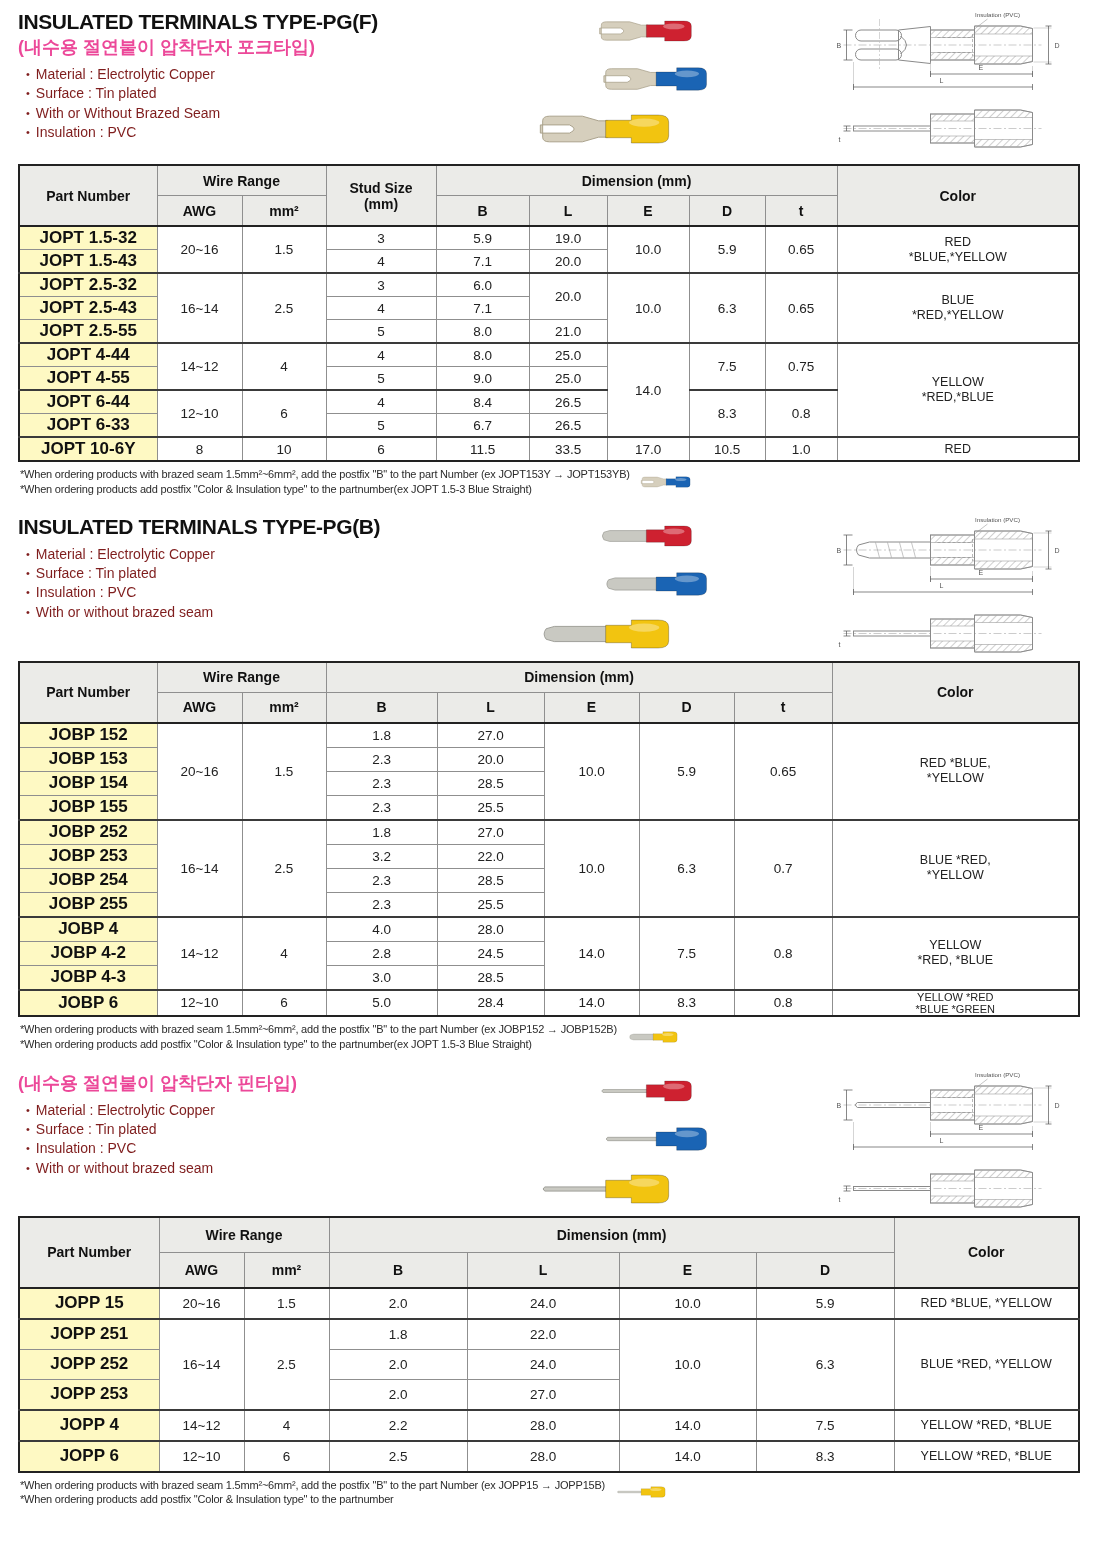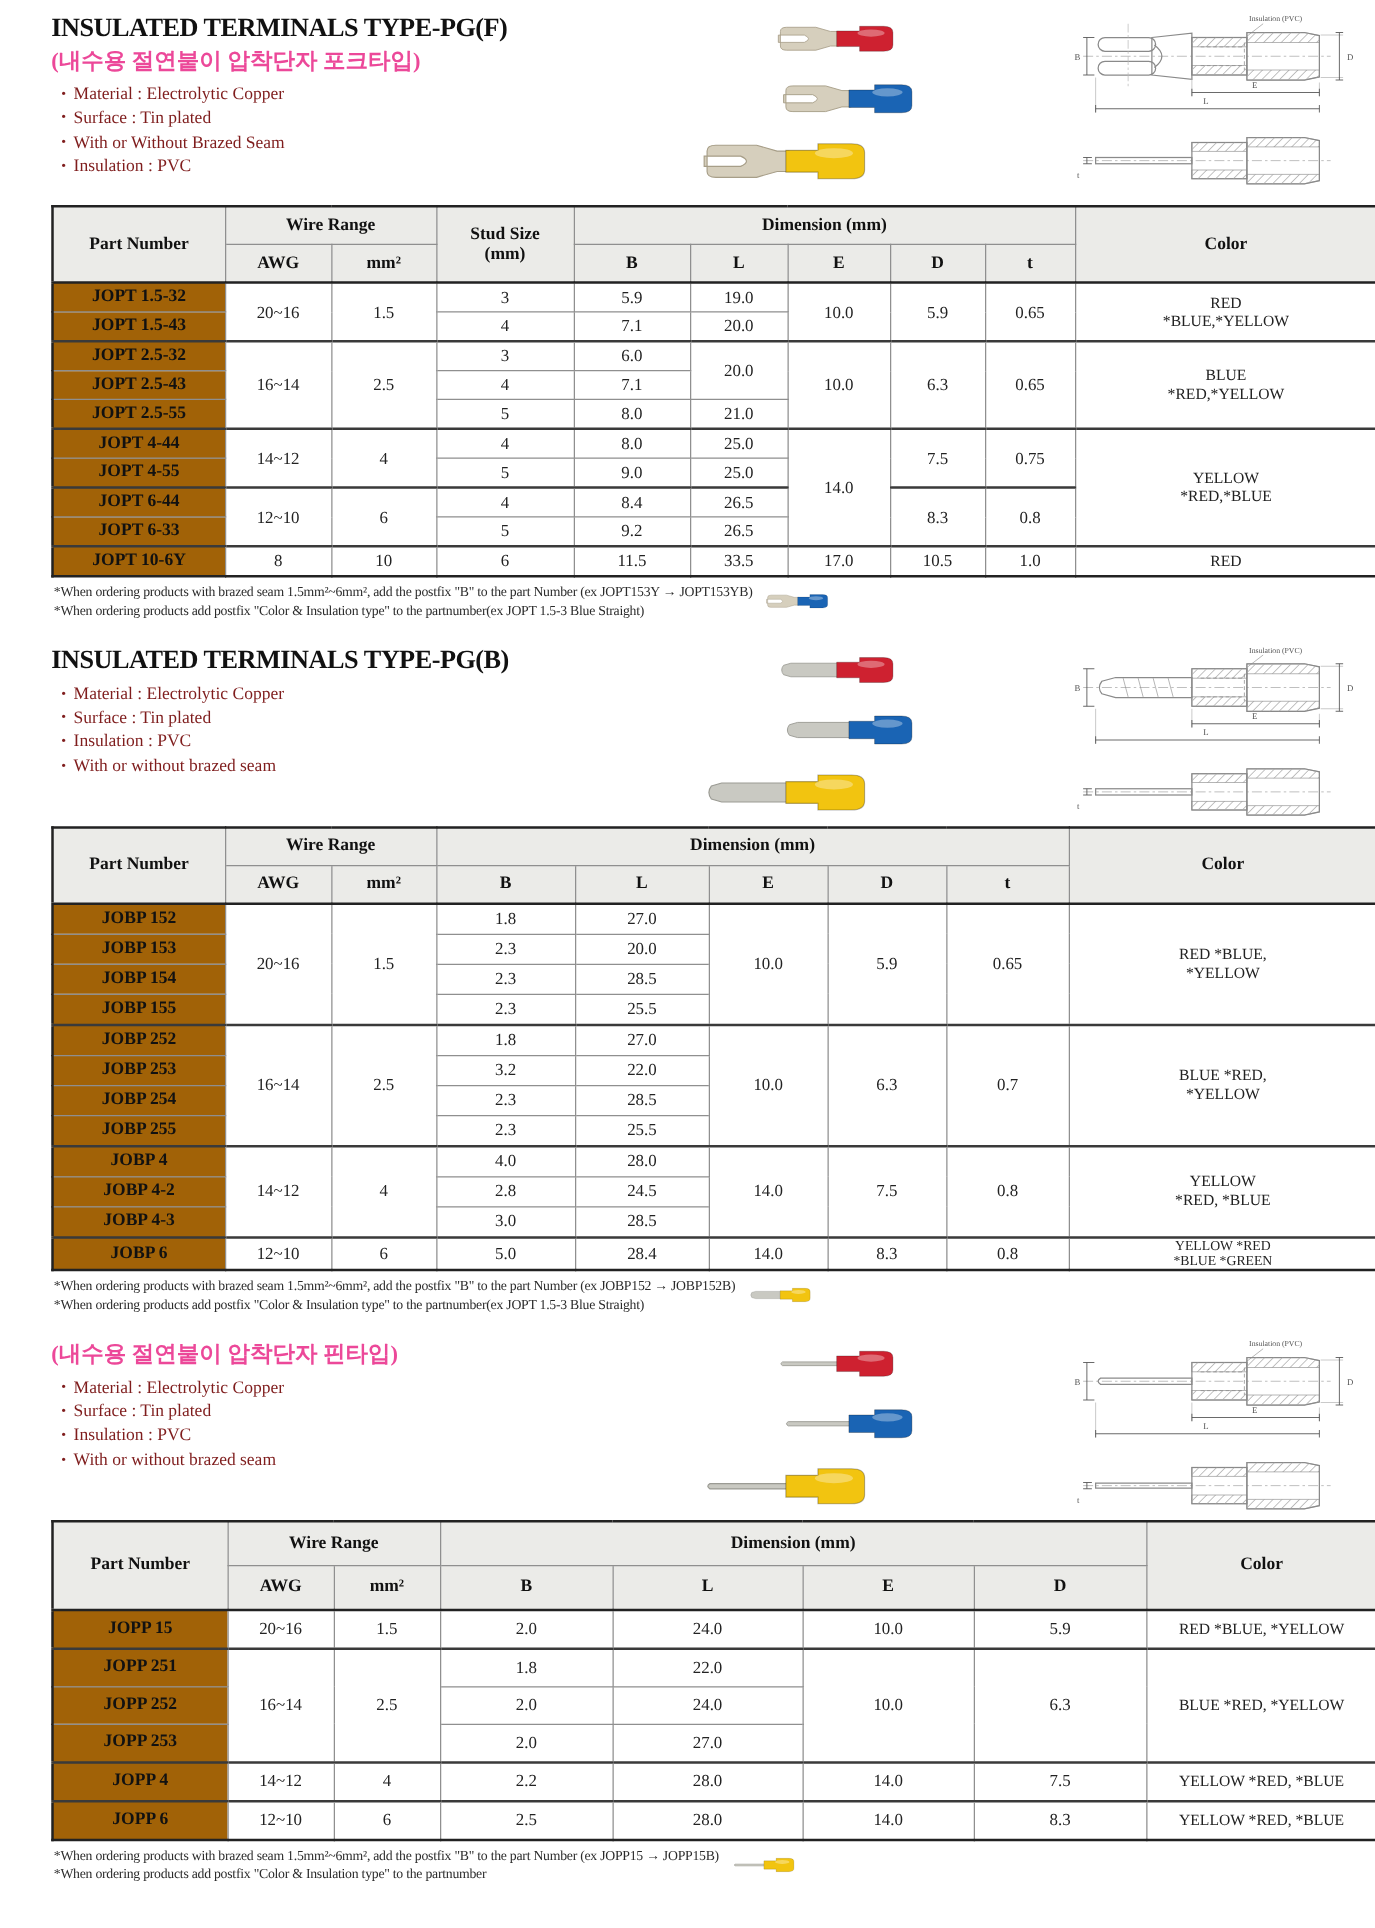--- a/index.html
+++ b/index.html
@@ -1,35 +1,35 @@
 <!DOCTYPE html>
 <html><head>
 <meta charset="utf-8">
 <style>
   html,body{margin:0;padding:0;background:#fff;}
   body{width:1100px;height:1542px;font-family:"Liberation Sans",sans-serif;color:#1a1a1a;overflow:hidden;}
-  .page{box-sizing:border-box;width:1076px;padding:10px 15px 0 41px;font-family:Liberation Serif, serif;}
+  .page{box-sizing:border-box;width:1076px;padding:10px 15px 0 18px;}
   .sec{margin-bottom:6px;}
   .sec2{margin-top:18px;}
   .sec-head{display:flex;height:152px;}
   .sec-head.short{height:144px;}
   .sec-info{width:472px;flex:none;}
   .sec-title{margin:0;font-size:21px;font-weight:bold;letter-spacing:-0.4px;color:#111;}
   .sec-sub{margin:1px 0 0 0;font-size:18px;font-weight:bold;color:#ec4899;}
   .bullets{margin:6px 0 0 8px;font-size:14px;line-height:1.38;color:#7f1d1d;}
   .bullets .b::before{content:"•";margin-right:6px;font-size:11px;position:relative;top:-1px;}
   .photos{width:335px;flex:none;position:relative;height:150px;}
   .photos .ph{position:absolute;}
   .drawing{width:262px;flex:none;height:150px;}
   table.spec{border-collapse:collapse;width:1060px;table-layout:fixed;border:2px solid #222;margin-top:2px;}
   table.spec th,table.spec td{border:1px solid #8f8f8f;text-align:center;vertical-align:middle;padding:0 2px;white-space:pre-line;}
   table.spec th{background:#ebebe8;font-size:14px;font-weight:bold;color:#111;}
   table.spec thead{border-bottom:2px solid #222;}
   table.spec td{font-size:13.5px;color:#222;}
-  table.spec td.pn{background:#a16207;font-weight:bold;font-size:14px;color:#111;}
+  table.spec td.pn{background:#fef9c3;font-weight:bold;font-size:17px;color:#111;}
   table.spec tr.grp td{border-top:2px solid #3a3a3a;}
   table.spec td.colr{font-size:12.5px;line-height:1.2;}
   table.spec td.small{font-size:11px;line-height:1.1;}
   .t1 th{height:29px;} .t1 td{height:22px;}
   .t2 th{height:29px;} .t2 td{height:23px;}
   .t3 th{height:34px;} .t3 td{height:29px;}
   .footnote{display:flex;align-items:center;margin:5px 0 0 2px;font-size:11px;color:#2b2b2b;line-height:1.35;letter-spacing:-0.2px;}
   .fn-icon{margin-left:10px;margin-top:4px;}
 </style>
 </head>
@@ -211,21 +211,21 @@
             <td rowspan="2">6</td>
             <td>4</td>
             <td>8.4</td>
             <td>26.5</td>
             <td rowspan="2">8.3</td>
             <td rowspan="2">0.8</td>
           </tr>
           <tr>
             <td class="pn">JOPT 6-33</td>
             <td>5</td>
-            <td>9.2</td>
+            <td>6.7</td>
             <td>26.5</td>
           </tr>
           <tr class="grp">
             <td class="pn">JOPT 10-6Y</td>
             <td>8</td>
             <td>10</td>
             <td>6</td>
             <td>11.5</td>
             <td>33.5</td>
             <td>17.0</td>

